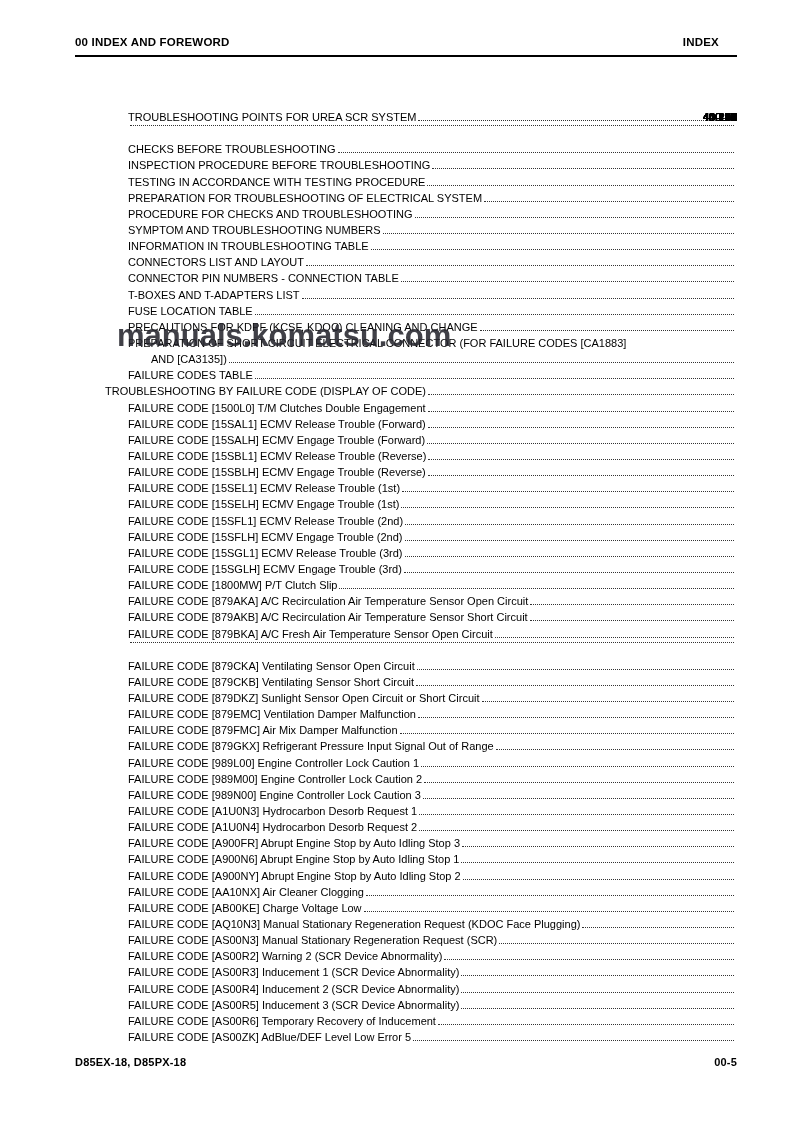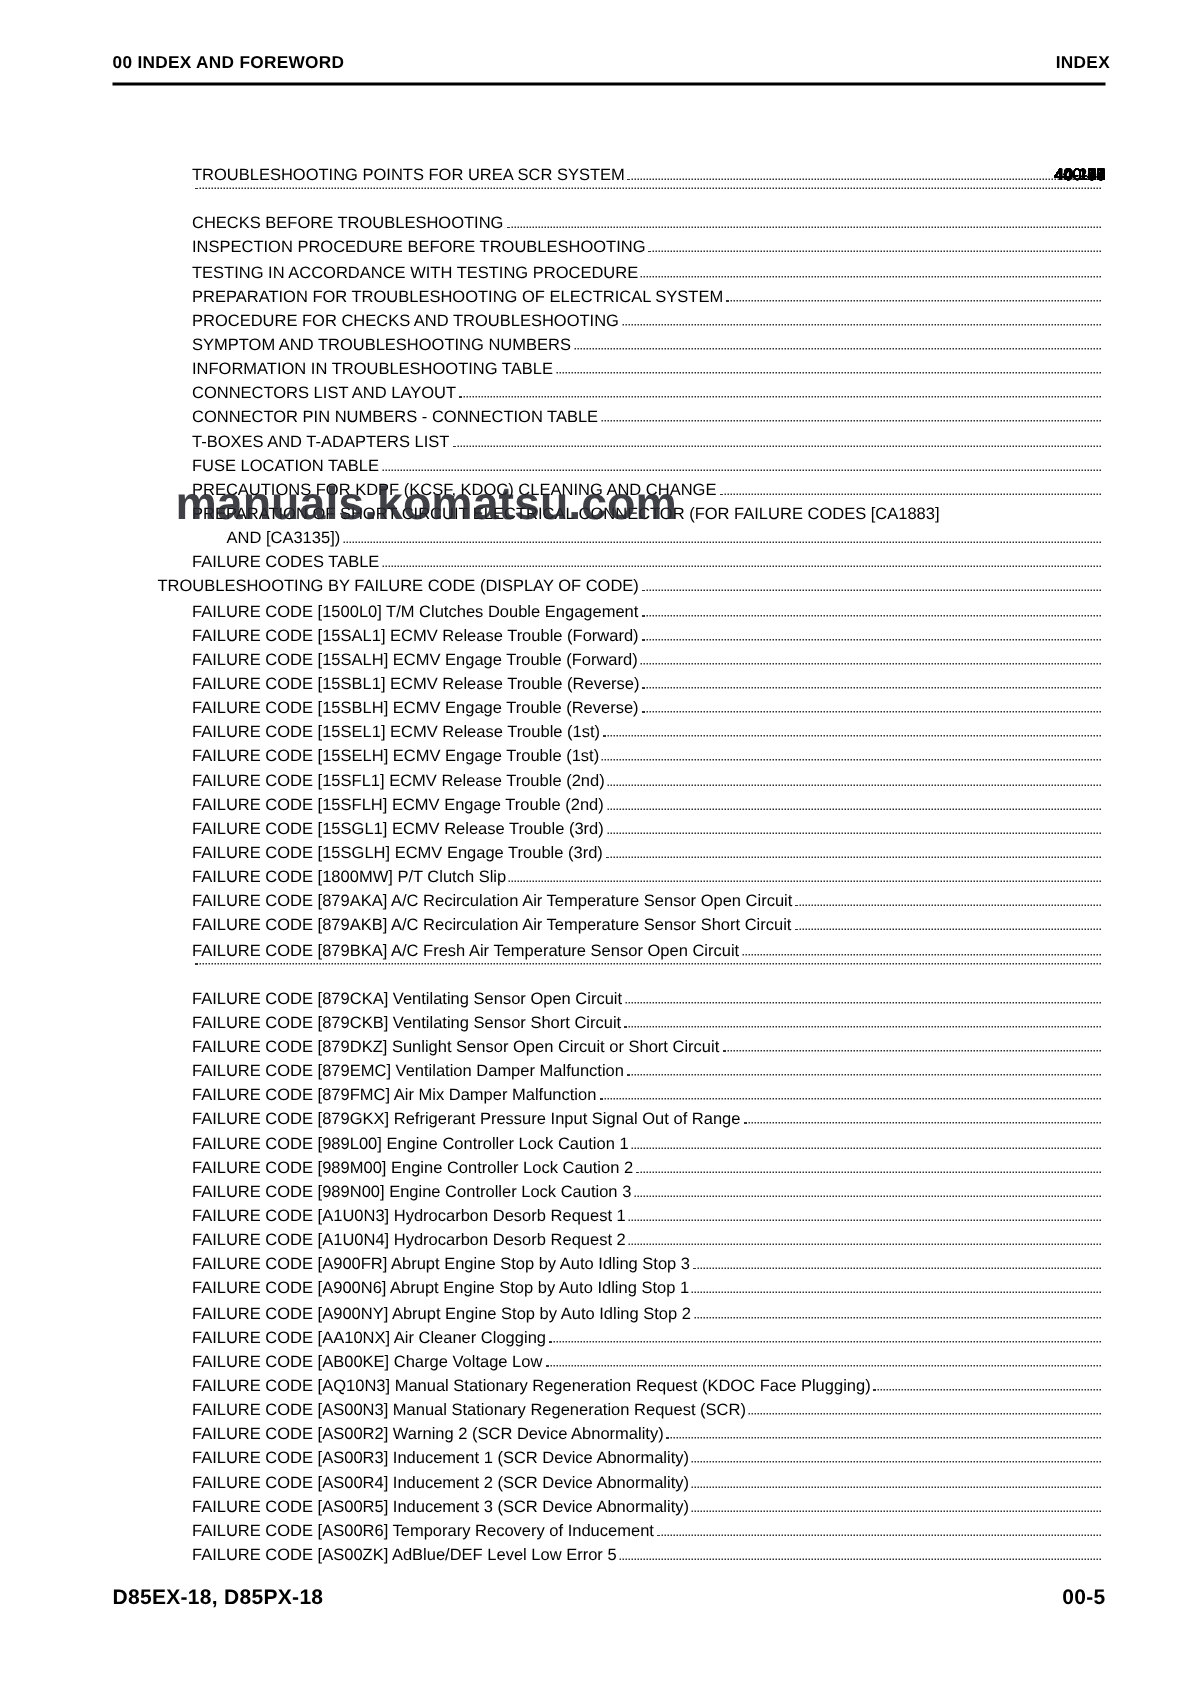--- a/index.html
+++ b/index.html
@@ -8,21 +8,21 @@
     background:#ffffff;
     font-family:"Liberation Sans", sans-serif;
     color:#000;
     position:relative;
     overflow:hidden;
   }
   .page { position:absolute; inset:0; }
 
   
   .header {
-    position:absolute; left:75px; right:54px; top:36px;
+    position:absolute; left:75px; right:75px; top:36px;
     display:flex; justify-content:space-between; align-items:baseline;
     font-size:11.5px; font-weight:bold; letter-spacing:0.2px;
   }
   .header-rule {
     position:absolute; left:75px; right:57px; top:55px;
     height:2px; background:#000;
   }
 
   
   .toc {
@@ -52,21 +52,21 @@
     font-size:31px; font-weight:bold;
     color:rgba(38,38,46,0.88);
     letter-spacing:0px;
     pointer-events:none;
   }
 
   
   .footer {
     position:absolute; left:75px; right:57px; top:1056px;
     display:flex; justify-content:space-between; align-items:baseline;
-    font-size:14px; font-weight:bold; letter-spacing:0.2px;
+    font-size:11px; font-weight:bold; letter-spacing:0.2px;
   }
 </style>
 </head>
 <body>
 
 <div class="page">
 
   <div class="header">
     <span>00 INDEX AND FOREWORD</span>
     <span>INDEX</span>

